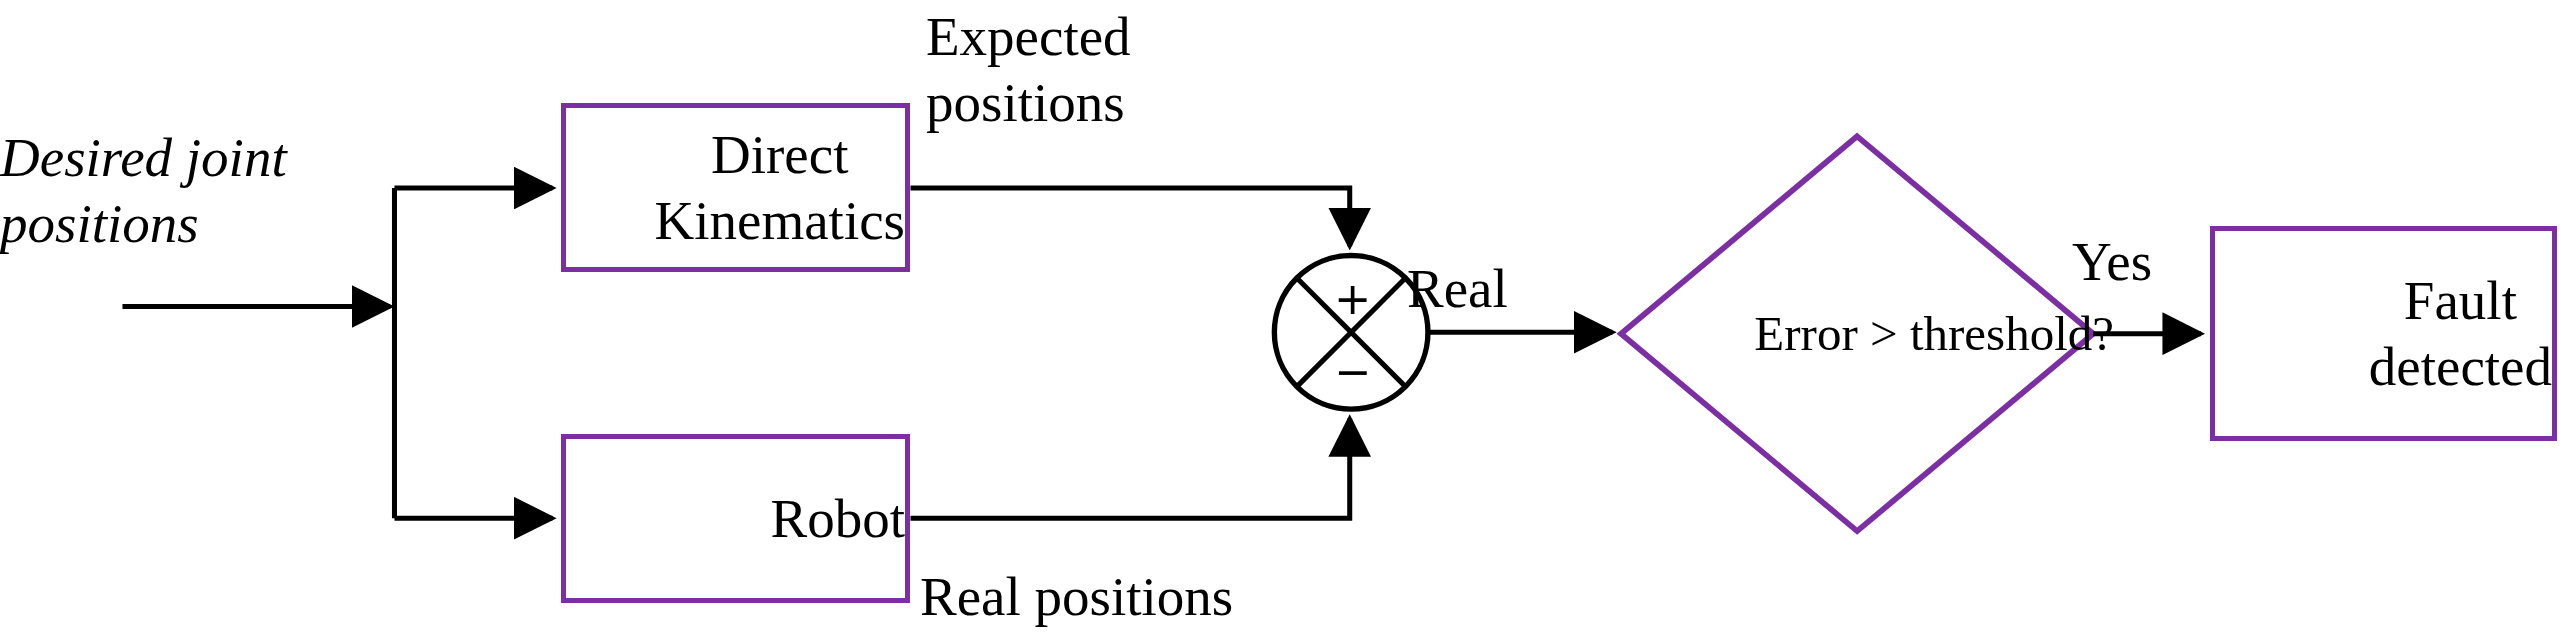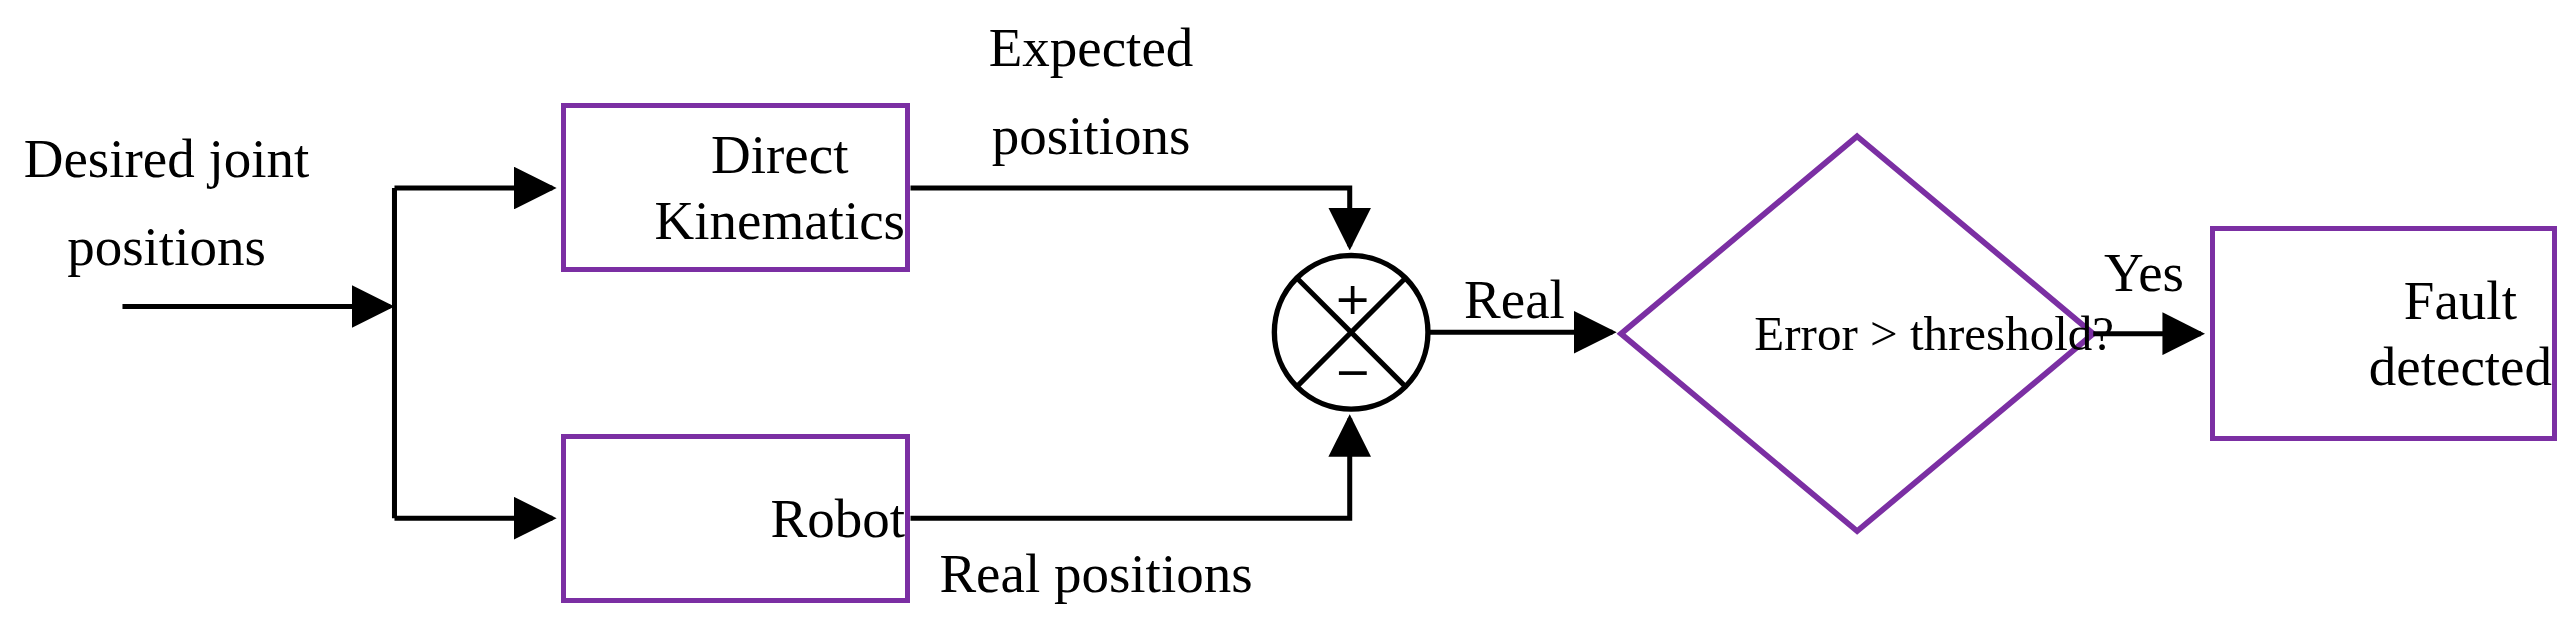--- a/index.html
+++ b/index.html
@@ -18,22 +18,21 @@
   }
   #wires {
     position: absolute;
     left: 0; top: 0;
     width: 2576px;
     height: 633px;
   }
   .label {
     position: absolute;
     font-size: 55px;
-    line-height: 88px;
-    text-align: center;
+    line-height: 66px;
     white-space: pre-line;
     color: #000000;
   }
   .box {
     position: absolute;
     box-sizing: border-box;
     border: 5px solid #7b2fa3;
     background: #ffffff;
     display: flex;
     align-items: center;
@@ -89,27 +88,27 @@
     <text x="1884" y="416" text-anchor="middle" dominant-baseline="central" font-family="DejaVu Sans, sans-serif" font-size="62" fill="#000000">+</text>
     <text x="1884" y="518" text-anchor="middle" dominant-baseline="central" font-family="DejaVu Sans, sans-serif" font-size="62" fill="#000000">−</text>
 
     <path d="M 1989 463 H 2246" stroke="#000000" stroke-width="7" fill="none" marker-end="url(#ah)"></path>
 
     <polygon points="2587,190 2916,465 2587,740 2258,465" fill="#ffffff" stroke="#7b2fa3" stroke-width="8" stroke-linejoin="miter"></polygon>
 
     <path d="M 2916 465 H 3066" stroke="#000000" stroke-width="7" fill="none" marker-end="url(#ah)"></path>
   </svg>
 
-  <div class="label" style="left:0px; top:115px; width:333px;">Desired joint
+  <div class="label" style="left:0px; top:125px; width:333px;font-style:italic;">Desired joint
 positions</div>
 
   <div class="label" style="left:926px; top:4.3px; width:330px;">Expected
 positions</div>
 
-  <div class="label" style="left:920px; top:530px; width:352px;">Real positions</div>
+  <div class="label" style="left:920px; top:564px; width:352px;">Real positions</div>
 
   <div class="label" style="left:1407px; top:256px; width:215px;">Real</div>
 
   <div class="label" style="left:2072px; top:229px; width:144px;">Yes</div>
 
   <div class="box" style="left:561px; top:103px; width:349px; height:169px;">
     <div class="box-text">Direct
 Kinematics</div>
   </div>
 

